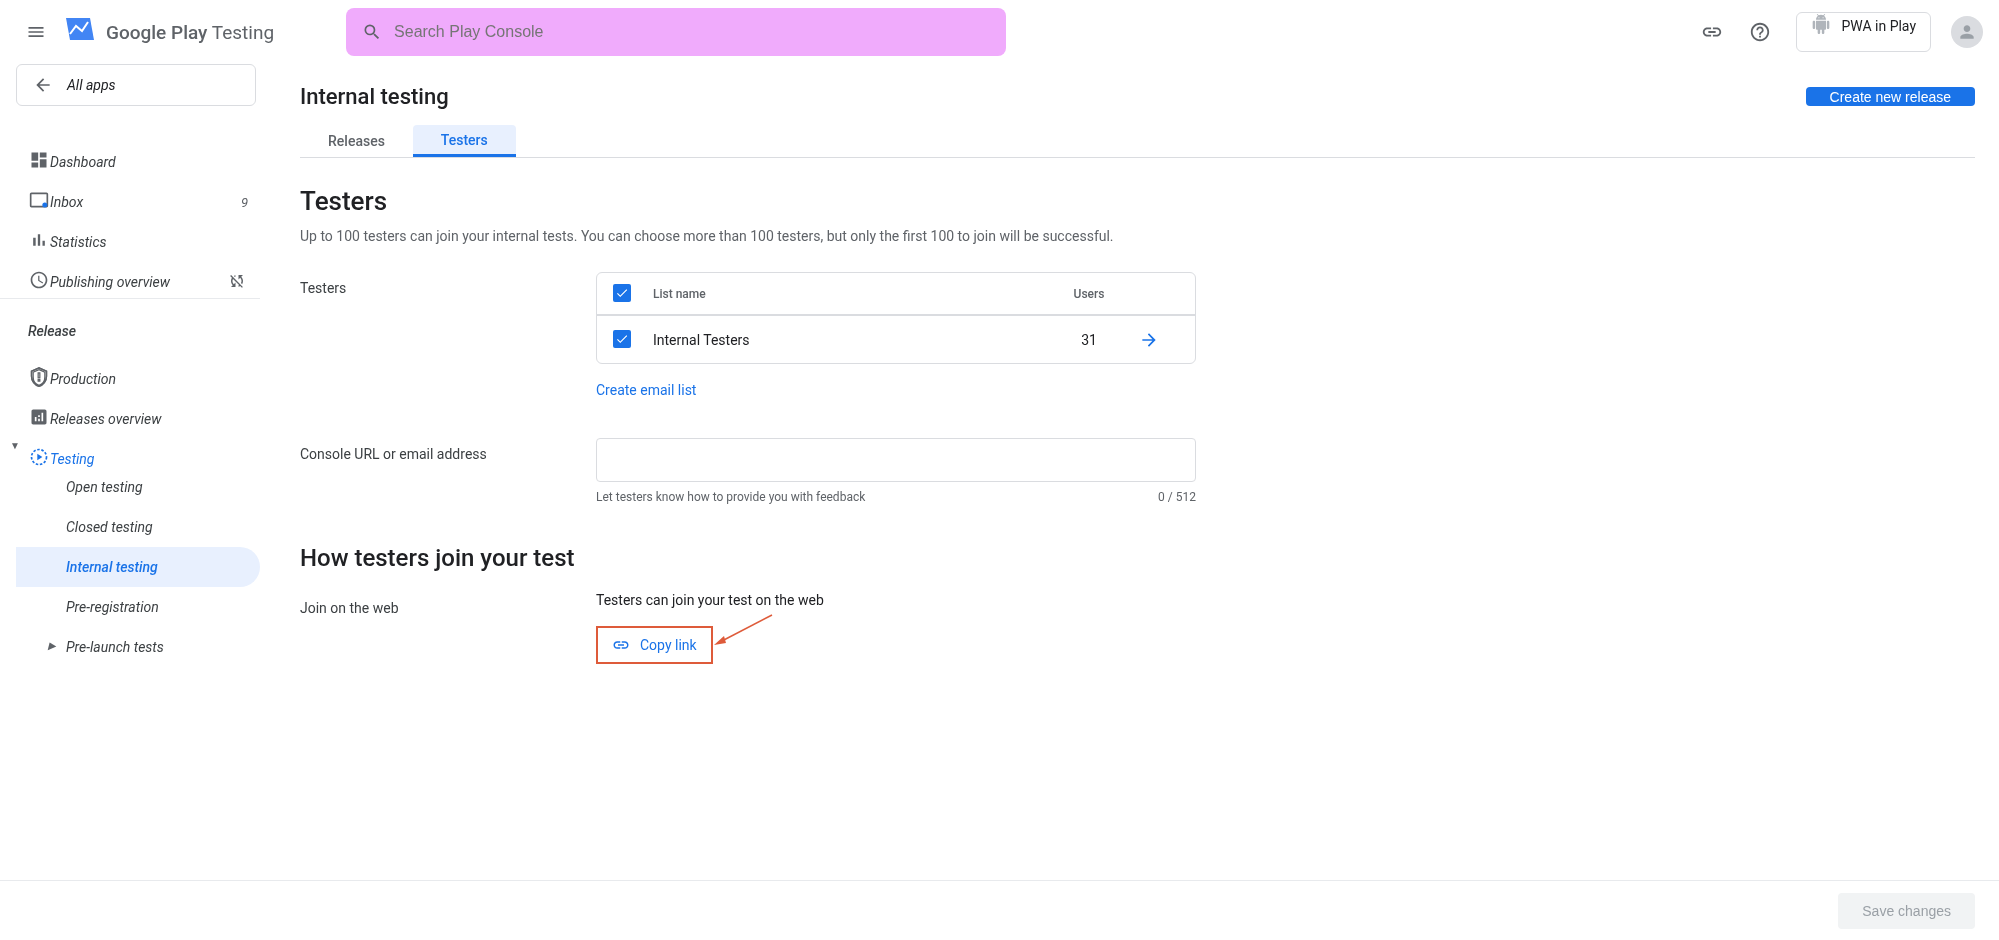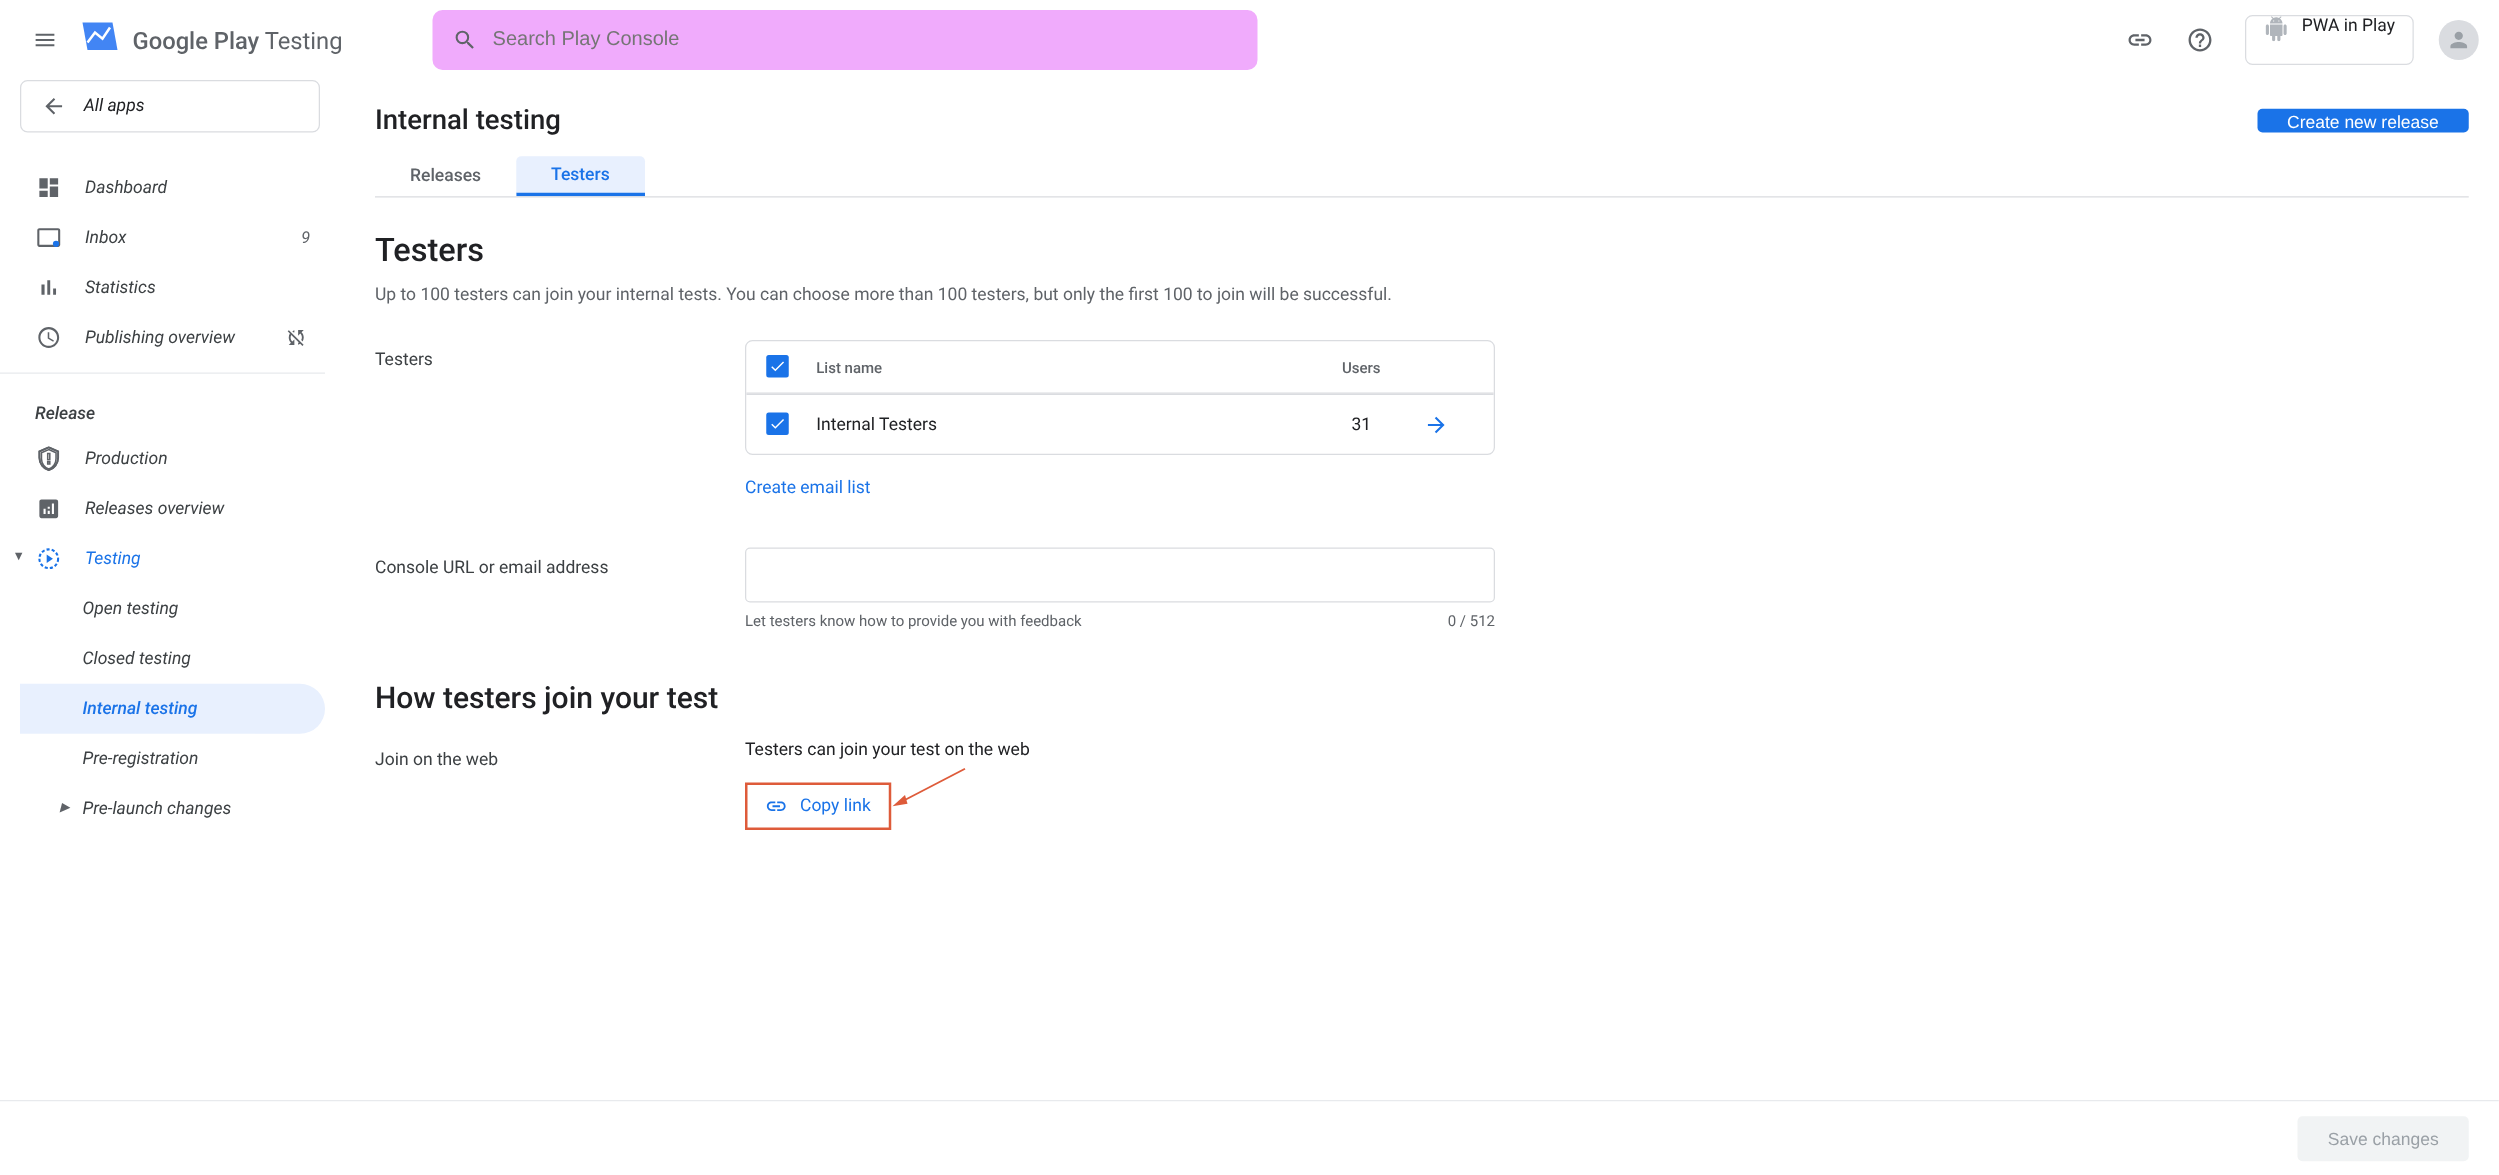--- a/index.html
+++ b/index.html
@@ -9,31 +9,31 @@
     .header { display: flex; align-items: center; height: 64px; padding: 0 16px; gap: 8px; }
     .menu-btn { width: 40px; height: 40px; display: flex; align-items: center; justify-content: center; border-radius: 50%; cursor: pointer; }
     .logo-section { display: flex; align-items: center; gap: 10px; margin-right: 24px; }
     .logo-icon { width: 32px; height: 32px; }
     .logo-text { font-size: 19px; color: #5f6368; }
     .logo-text b { color: #5f6368; font-weight: 500; }
     .search-box { flex: 0 0 660px; background: #f0abfc; border-radius: 8px; height: 48px; display: flex; align-items: center; padding: 0 16px; gap: 12px; margin-left: 40px; }
     .search-input { flex:1; border:none; background:transparent; font-size:16px; outline:none; color:#5f6368; }
     .header-spacer { flex: 1; }
     .header-icon-btn { width: 40px; height: 40px; display: flex; align-items: center; justify-content: center; border-radius: 50%; cursor: pointer; color:#5f6368; }
-    .app-chip { border:1px solid #dadce0; border-radius:6px; height:40px; display:flex; align-items:flex-start; gap:10px; padding:0 14px; margin-left:8px; cursor:pointer; }
+    .app-chip { border:1px solid #dadce0; border-radius:6px; height:40px; display:flex; align-items:flex-end; gap:10px; padding:17px 14px; margin-left:8px; cursor:pointer; }
     .app-chip-icon { width:20px; height:20px; color:#b0b5bb; }
     .avatar { width:32px; height:32px; border-radius:50%; background:#dadce0; margin-left:12px; display:flex; align-items:center; justify-content:center; }
     
     
     .layout { display:flex; }
     
     
     .sidebar { width: 260px; padding-left: 16px; font-style: italic; }
     .all-apps { border:1px solid #dadce0; border-radius:6px; height:42px; display:flex; align-items:center; gap:14px; padding:0 16px; width:240px; margin-bottom:24px; cursor:pointer; }
-    .nav-item { height:40px; display:flex; align-items:center; gap:18px; padding:0 12px; border-radius:0 20px 20px 0; cursor:pointer; color:#3c4043; font-size:14px; width:244px; }
+    .nav-item { height:40px; display:flex; align-items:flex-end; padding:0 12px; border-radius:0 20px 20px 0; cursor:pointer; color:#3c4043; font-size:14px; width:244px; }
     .nav-item .label { flex:1; }
     .nav-item .icon { width:22px; display:flex; justify-content:center; color:#5f6368; }
     .nav-item.active { color:#1a73e8; }
     .nav-item.active .icon { color:#1a73e8; }
     .nav-badge { color:#5f6368; font-size:13px; }
     .nav-trailing { color:#5f6368; width:22px; display:flex; justify-content:center; }
     .section-divider { border-top:1px solid #e8eaed; margin:8px 0 12px -16px; }
     .section-header { font-size:14px; font-weight:500; color:#3c4043; padding:12px 12px 8px; }
     .sub-nav { padding-left:50px; height:40px; display:flex; align-items:center; cursor:pointer; color:#3c4043; font-size:14px; border-radius:0 20px 20px 0; width:244px; }
     .sub-nav.selected { background:#e8f0fe; color:#1a73e8; font-weight:500; }
@@ -214,21 +214,21 @@
         <span>Closed testing</span>
       </div>
     <div class="sub-nav selected">
         <span>Internal testing</span>
       </div>
     <div class="sub-nav">
         <span>Pre-registration</span>
       </div>
     <div class="sub-nav expand-row">
       <span class="expand-caret" style="left:32px;">▶</span>
-      <span>Pre-launch changes</span>
+      <span>Pre-launch tests</span>
     </div>
   </div>
 
   <div class="main">
     <div class="page-header">
       <div class="page-title">Internal testing</div>
       <div class="spacer"></div>
       <button class="primary-btn">Create new release</button>
     </div>
 

